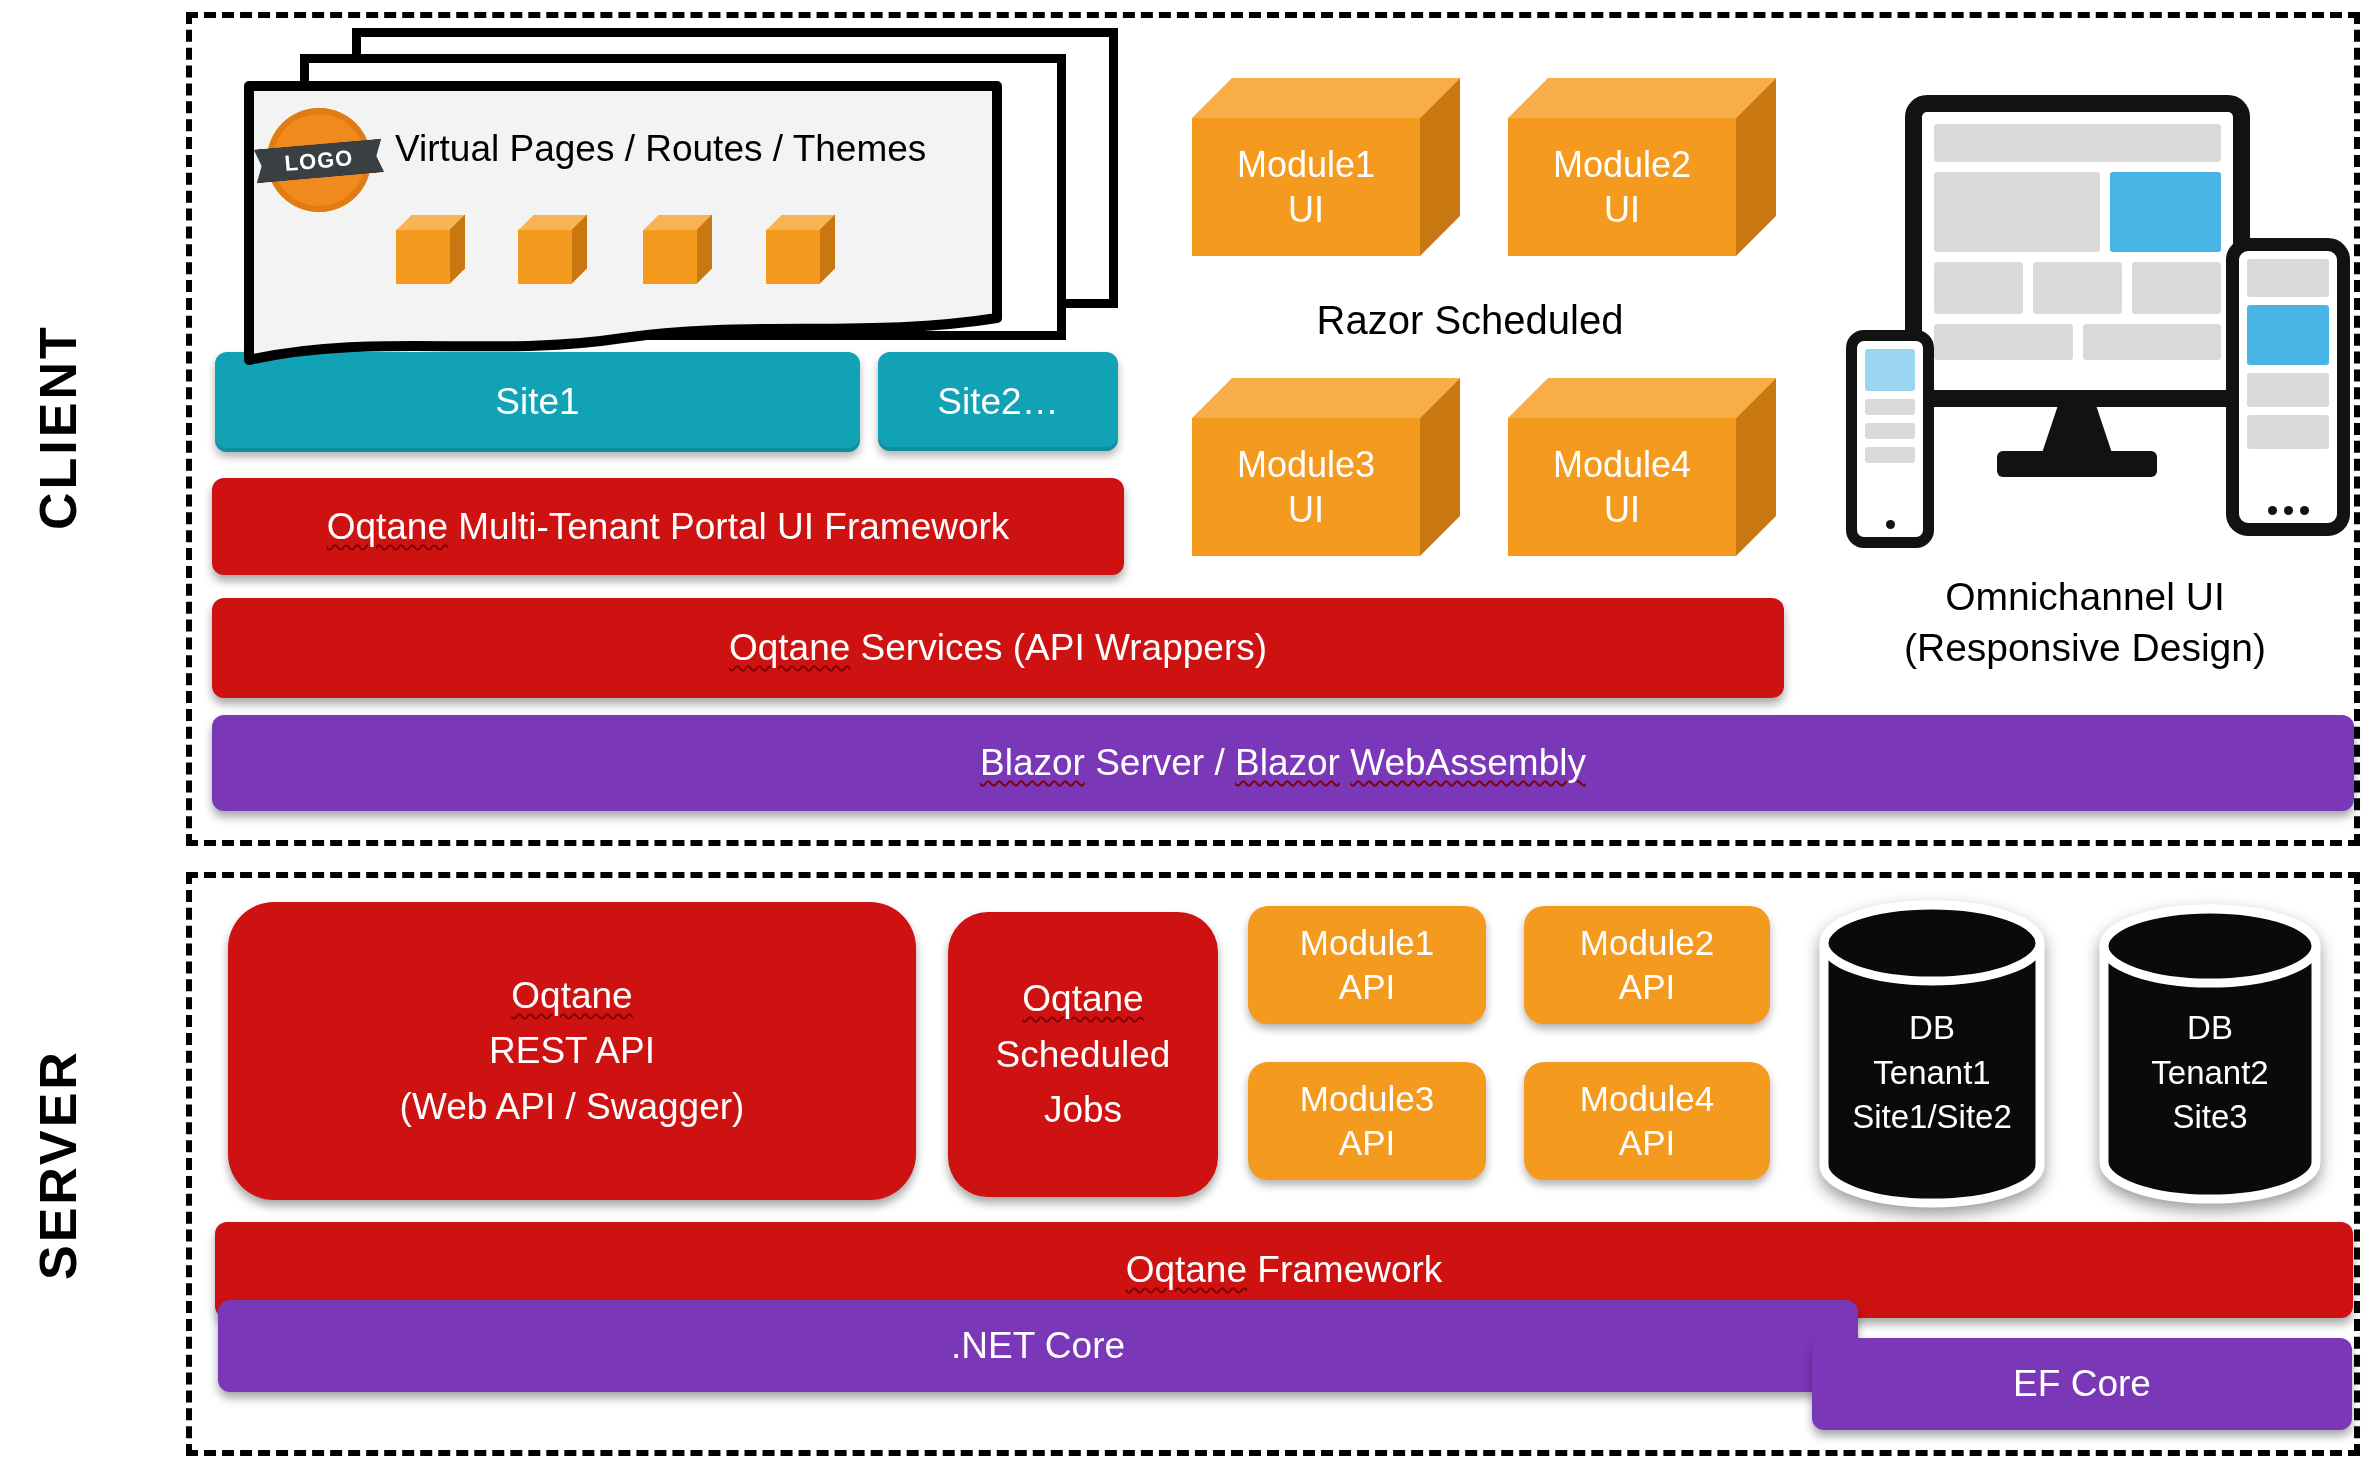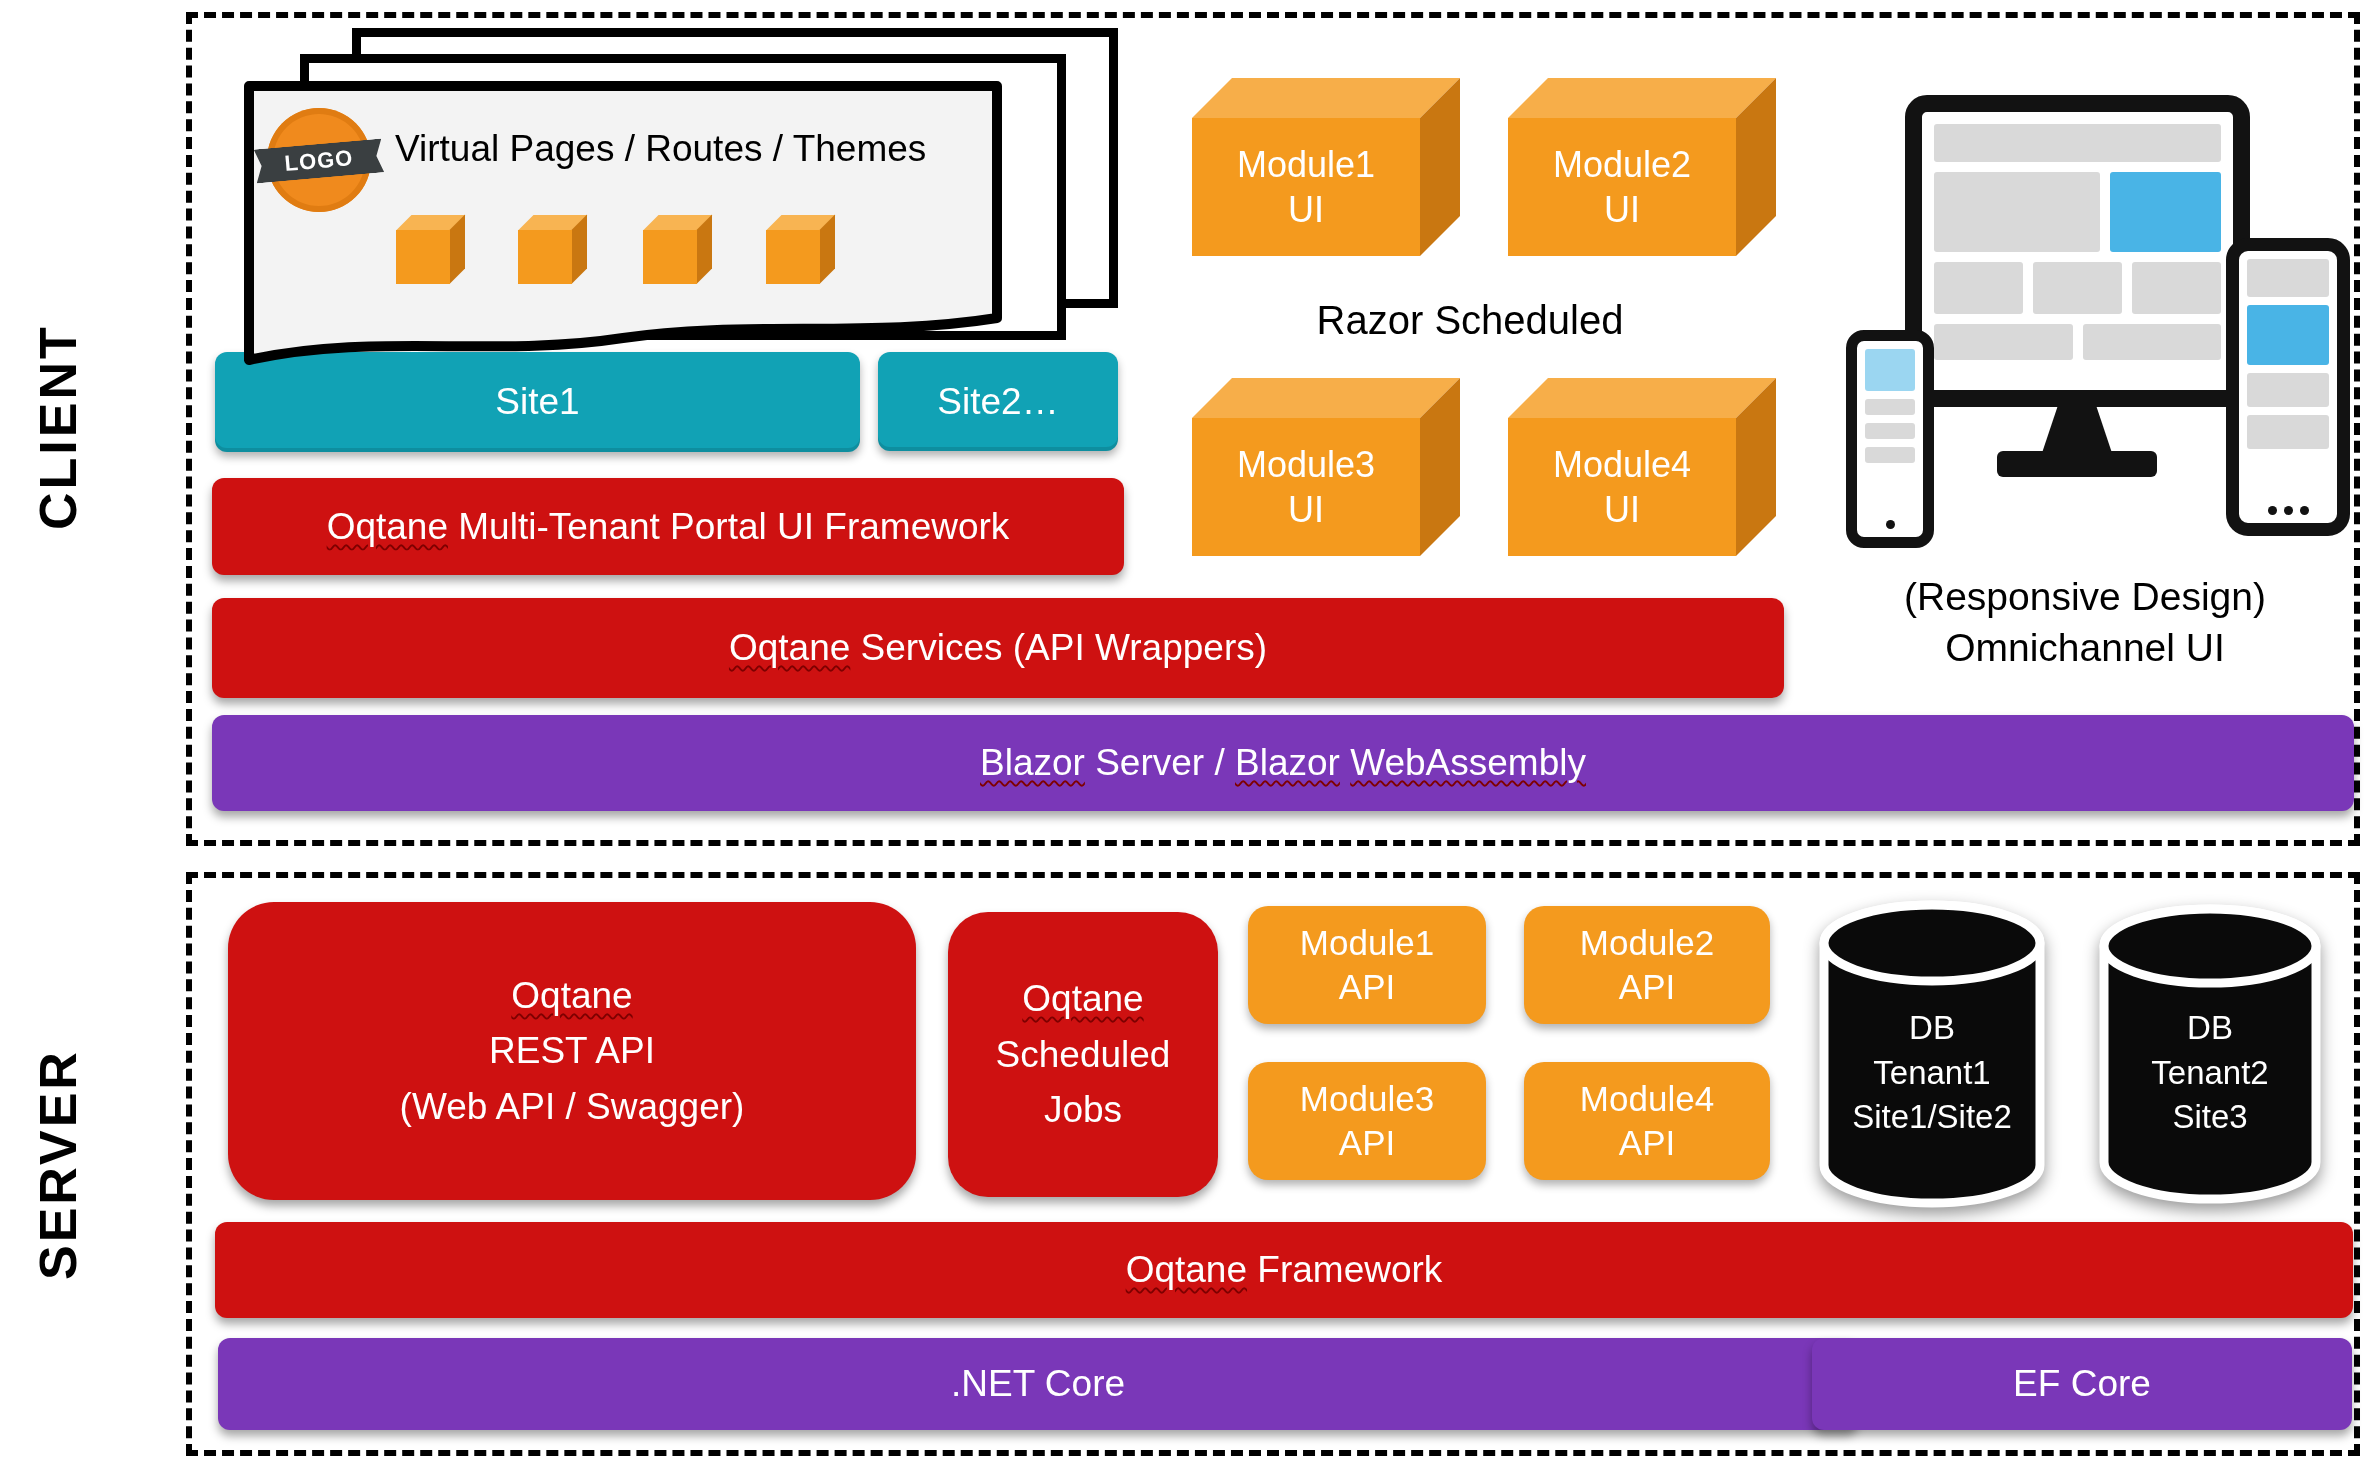--- a/index.html
+++ b/index.html
@@ -189,22 +189,22 @@
     <div class="blk blue" style="height:42px;opacity:.55;"></div>
     <div class="blk" style="height:16px;"></div>
     <div class="blk" style="height:16px;"></div>
     <div class="blk" style="height:16px;"></div>
     <div class="dots">
         <div class="dot"></div>
       </div>
   </div>
 </div>
 <div class="omni">
+  <div>Omnichannel UI</div>
   <div>(Responsive Design)</div>
-  <div>Omnichannel UI</div>
 </div>
 
 <div class="region" id="server-region"></div>
 <div class="vlabel" id="server-label">SERVER</div>
 
 <div class="bar red biground" style="left:228px;top:902px;width:688px;height:298px;">
   <div><span class="sq">Oqtane</span></div>
   <div>REST API</div>
   <div>(Web API / Swagger)</div>
 </div>
@@ -252,18 +252,18 @@
     <div>DB</div>
     <div>Tenant2</div>
     <div>Site3</div>
   </div>
 </div>
 
 <div class="bar red" style="left:215px;top:1222px;width:2138px;height:96px;">
   <span class="sq">Oqtane</span><span> Framework</span>
 </div>
 
-<div class="bar purple" style="left:218px;top:1338px;width:1640px;height:92px;">
+<div class="bar purple" style="left:218px;top:1300px;width:1640px;height:92px;">
   <span>.NET Core</span>
 </div>
 <div class="bar purple" style="left:1812px;top:1338px;width:540px;height:92px;">
   <span>EF Core</span>
 </div>
 
 </body></html>

